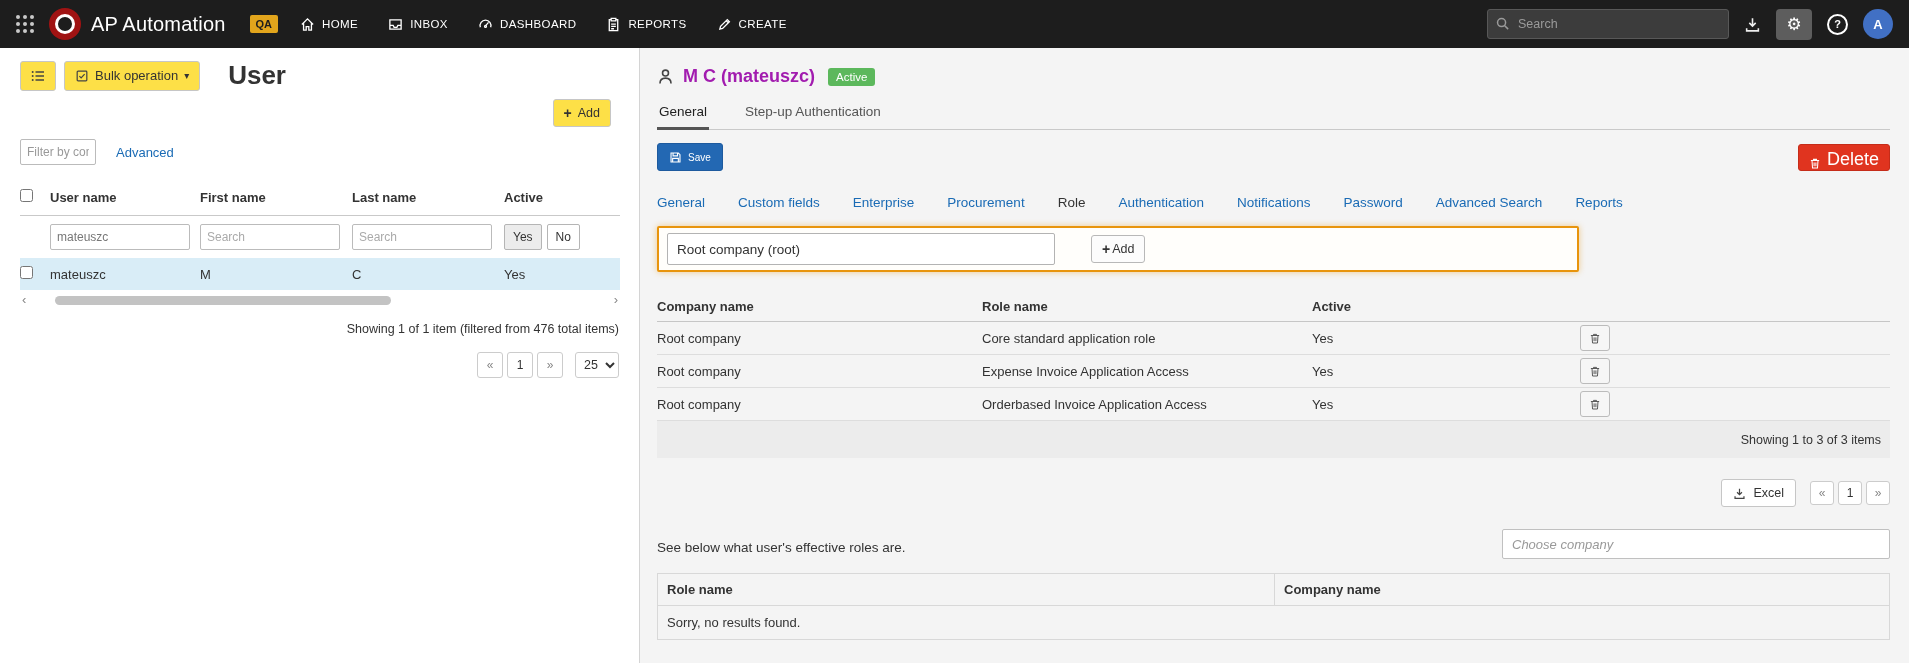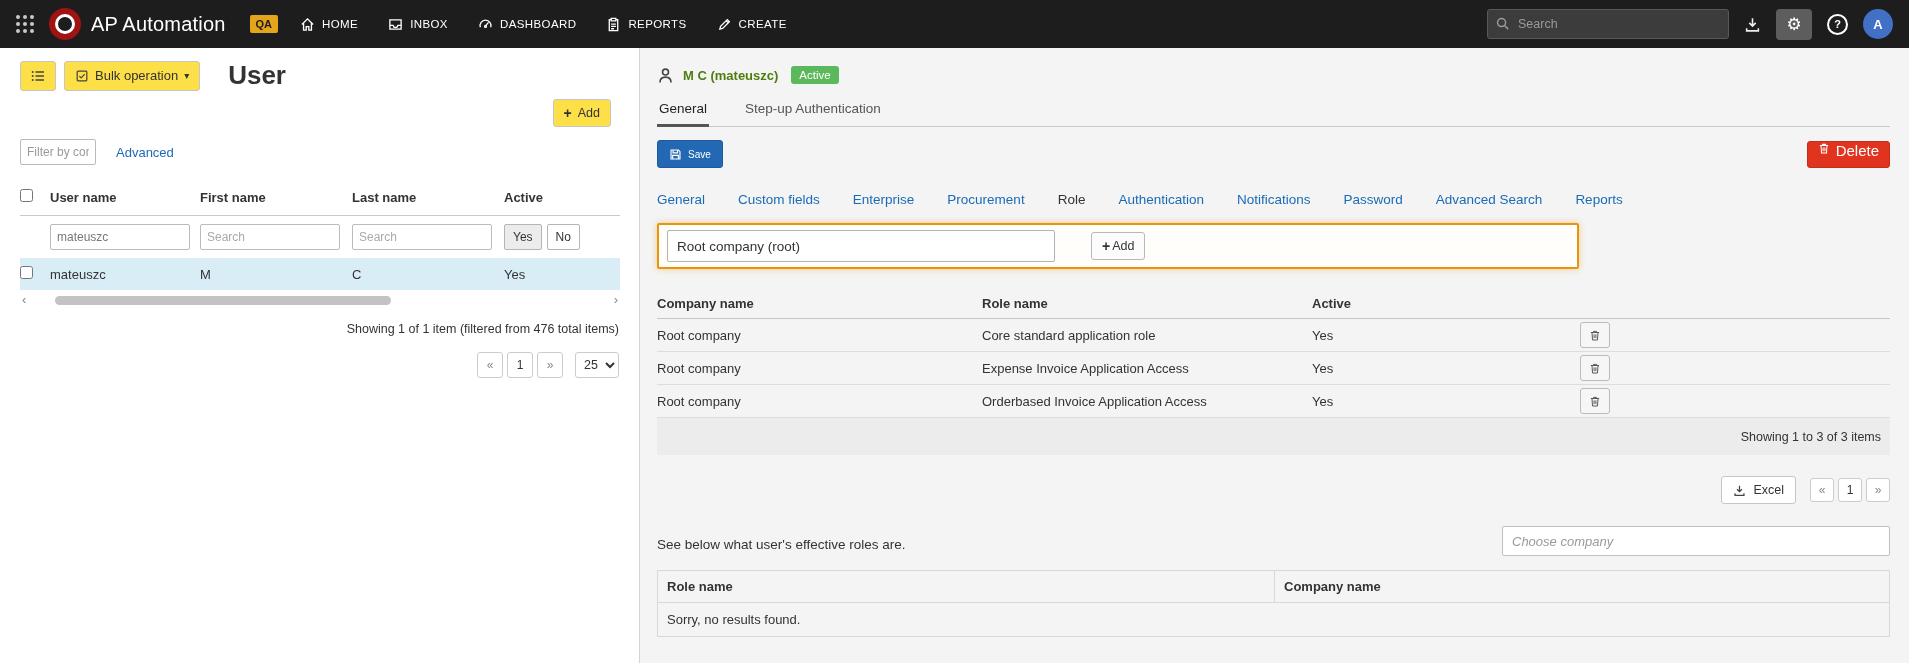--- a/index.html
+++ b/index.html
@@ -71,29 +71,29 @@
   .lp-summary { margin-top:16px; text-align:right; font-size:12.5px; color:#333; }
   .lp-paging { margin-top:16px; display:flex; justify-content:flex-end; align-items:center; gap:4px; }
   .pg-btn { min-width:26px; height:26px; border:1px solid #ccc; background:#fff; border-radius:3px; color:#888; font-size:12px; display:flex; align-items:center; justify-content:center; cursor:pointer; }
   .pg-btn.cur { color:#333; }
   .page-size { height:26px; margin-left:8px; border:1px solid #ccc; border-radius:3px; font-size:12.5px; color:#333; background:#fff; padding:0 4px; }
 
   
   .right-panel { flex:1; background:#f4f4f4; padding:18px 19px 0 17px; }
   .detail-head { display:flex; align-items:center; gap:9px; }
   .person-ico { width:17px; height:17px; stroke:#444; fill:none; stroke-width:1.5; }
-  .detail-title { font-size:13px; font-weight:700; color:#4d7c0f; }
+  .detail-title { font-size:18px; font-weight:700; color:#a21caf; }
   .badge { background:#5cb85c; color:#fff; font-size:11.5px; padding:3px 8px; border-radius:3px; margin-left:4px; }
   .tabs { margin-top:10px; display:flex; gap:34px; border-bottom:1px solid #c9c9c9; }
   .tab { padding:7px 2px 8px; font-size:13.5px; color:#555; cursor:pointer; }
   .tab.active { color:#222; border-bottom:3px solid #555; margin-bottom:-1px; }
   .actions-row { margin-top:13px; display:flex; align-items:center; }
   .save-btn { background:#2368b3; border:1px solid #1d5a9e; color:#fff; height:28px; padding:0 11px; border-radius:3px; display:flex; align-items:center; gap:6px; font-size:10px; cursor:pointer; }
   .save-btn svg { width:13px; height:13px; stroke:#fff; fill:none; stroke-width:1.4; }
-  .delete-btn { margin-left:auto; background:#e0341f; border:1px solid #c52c19; color:#fff; height:27px; padding:0 10px; border-radius:3px; display:flex; align-items:flex-start; gap:6px; font-size:15px; cursor:pointer; }
+  .delete-btn { margin-left:auto; background:#e0341f; border:1px solid #c52c19; color:#fff; height:27px; padding:0 10px; border-radius:3px; display:flex; align-items:flex-end; gap:6px; font-size:18px; cursor:pointer; }
   .delete-btn svg { width:12px; height:13px; stroke:#fff; fill:none; stroke-width:1.4; }
   .section-links { margin-top:24px; display:flex; gap:33px; font-size:13.5px; }
   .section-links a { color:#1a6bb5; text-decoration:none; cursor:pointer; }
   .section-links a.active { color:#333; }
 
   .role-form { margin-top:16px; width:922px; height:46px; border:2px solid #e8940c; border-radius:2px; background:#fffefb; box-shadow:0 0 6px rgba(232,148,12,.45); display:flex; align-items:center; padding:0 8px; }
   .role-input { width:388px; height:32px; border:1px solid #b3b3b3; border-radius:2px; background:#fff; padding:0 9px; font-size:13.5px; color:#333; outline:none; }
   .role-input + .role-input { margin-left:40px; }
   .add-role-btn { margin-left:36px; height:28px; padding:0 10px; border:1px solid #b8b8b8; background:#fcfcfc; border-radius:3px; display:flex; align-items:center; gap:2px; font-size:12.5px; color:#333; cursor:pointer; }
 

